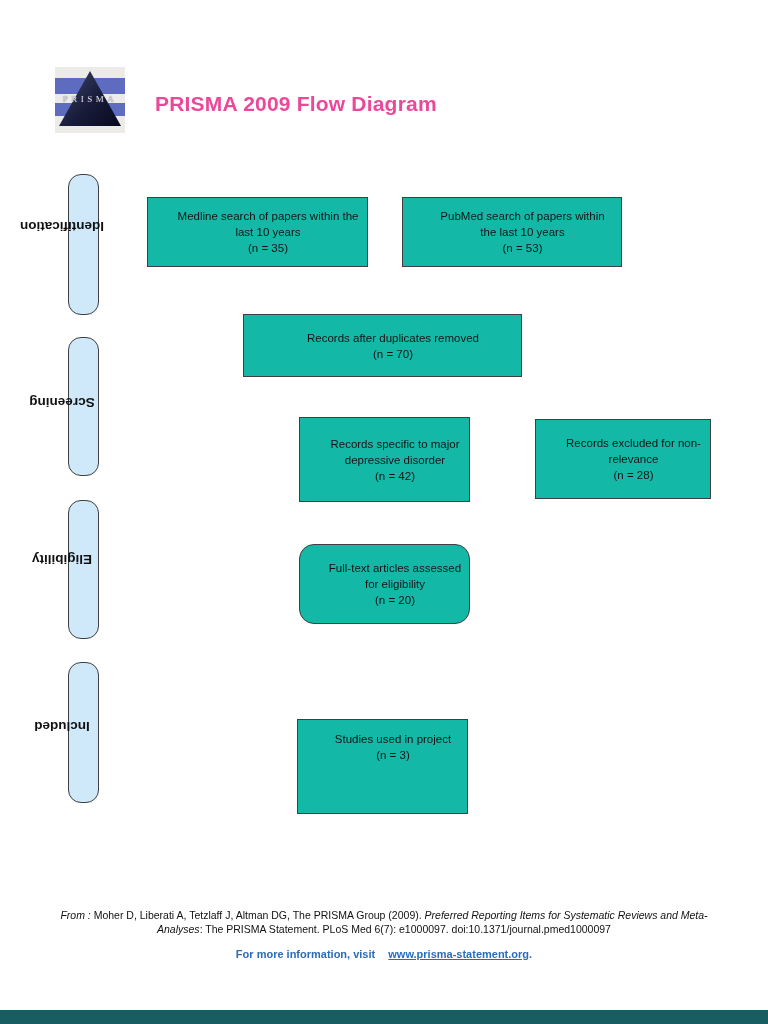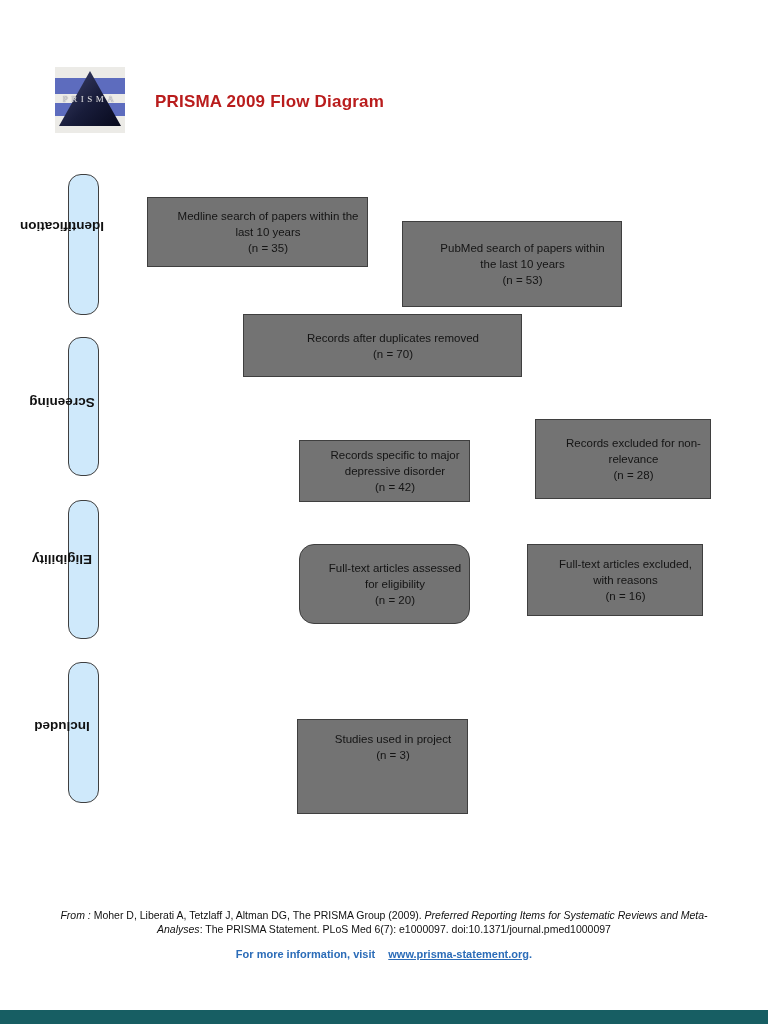--- a/index.html
+++ b/index.html
@@ -19,44 +19,44 @@
   .logo-bar{position:absolute;left:0;right:0;background:var(--logo_blue);}
   .logo-bar.b1{top:11px;height:16px;}
   .logo-bar.b2{top:36px;height:13px;}
   .logo-triangle{position:absolute;left:4px;top:4px;width:62px;height:55px;
     background:linear-gradient(135deg,#41466e 0%,#181c3a 55%,#07091c 100%);
     clip-path:polygon(50% 0,100% 100%,0 100%);}
   .logo-text{position:absolute;left:0;right:0;top:27px;text-align:center;
     font-family:"Liberation Serif",serif;font-size:9px;letter-spacing:3.5px;
     color:#d9d9e2;text-shadow:0 0 1px #555;}
   
-  .page-title{position:absolute;left:155px;top:92px;font-size:17px;font-weight:bold;color:#b91c1c;letter-spacing:0.2px;}
+  .page-title{position:absolute;left:155px;top:92px;font-size:21px;font-weight:bold;color:#ec4899;letter-spacing:0.2px;}
   
   .stage-pill{position:absolute;left:68px;width:31px;background:var(--stage_fill);
     border:1.4px solid var(--box_border);border-radius:13px;box-sizing:border-box;}
   .pill-identification{top:174px;height:141px;}
   .pill-screening{top:337px;height:139px;}
   .pill-eligibility{top:500px;height:139px;}
   .pill-included{top:662px;height:141px;}
   
   .stage-label{position:absolute;left:2px;width:120px;text-align:center;
     font-size:13.5px;font-weight:bold;color:#111;transform:rotate(180deg);}
   .lbl-identification{top:219px;}
   .lbl-screening{top:395px;}
   .lbl-eligibility{top:552px;}
   .lbl-included{top:719px;}
   
-  .flow-box{position:absolute;background:#737373;border:1.5px solid var(--box_border);
+  .flow-box{position:absolute;background:#14b8a6;border:1.5px solid var(--box_border);
     box-sizing:border-box;display:flex;align-items:center;justify-content:center;
     text-align:center;font-size:11.5px;line-height:16px;color:#141414;padding-left:21px;}
   .box-text{white-space:pre-line;}
   .box-medline{left:147px;top:197px;width:221px;height:70px;}
-  .box-pubmed{left:402px;top:197px;width:220px;height:86px;margin-top:24px;}
+  .box-pubmed{left:402px;top:197px;width:220px;height:70px;}
   .box-duplicates{left:243px;top:314px;width:279px;height:63px;}
-  .box-specific{left:299px;top:440px;width:171px;height:62px;}
+  .box-specific{left:299px;top:417px;width:171px;height:85px;}
   .box-excluded{left:527px;top:419px;width:176px;height:80px;margin-left:8px;}
   .box-fulltext{left:299px;top:544px;width:171px;height:80px;border-radius:15px;}
   .box-fulltext-excluded{left:527px;top:544px;width:176px;height:72px;}
   .box-included{left:297px;top:719px;width:171px;height:95px;align-items:flex-start;padding-top:11px;}
   
   .citation{position:absolute;left:44px;top:908px;width:680px;text-align:center;
     font-size:10.5px;line-height:14px;color:#111;}
   .italic{font-style:italic;}
   .info-line{position:absolute;left:0;top:948px;width:768px;text-align:center;
     font-size:11px;font-weight:bold;color:var(--info_blue);}
@@ -109,25 +109,20 @@
   <div class="flow-box box-excluded">
     <span class="box-text">Records excluded for non-
 relevance
 (n = 28)</span>
   </div>
   <div class="flow-box box-fulltext">
     <span class="box-text">Full-text articles assessed
 for eligibility
 (n = 20)</span>
   </div>
-  <div class="flow-box box-fulltext-excluded">
-    <span class="box-text">Full-text articles excluded,
-with reasons
-(n = 16)</span>
-  </div>
   <div class="flow-box box-included">
     <span class="box-text">Studies used in project
 (n = 3)</span>
   </div>
 
   <div class="citation"><span class="italic">From :</span><span>  Moher D, Liberati A, Tetzlaff J, Altman DG, The PRISMA Group (2009). </span><span class="italic">Preferred Reporting Items for Systematic Reviews and Meta-</span><br><span class="italic">Analyses</span><span>: The PRISMA Statement. PLoS Med 6(7): e1000097. doi:10.1371/journal.pmed1000097</span></div>
 
   <div class="info-line"><span>For more information, visit </span><span class="info-link">www.prisma-statement.org</span><span>.</span></div>
 
   <div class="bottom-bar"></div>

